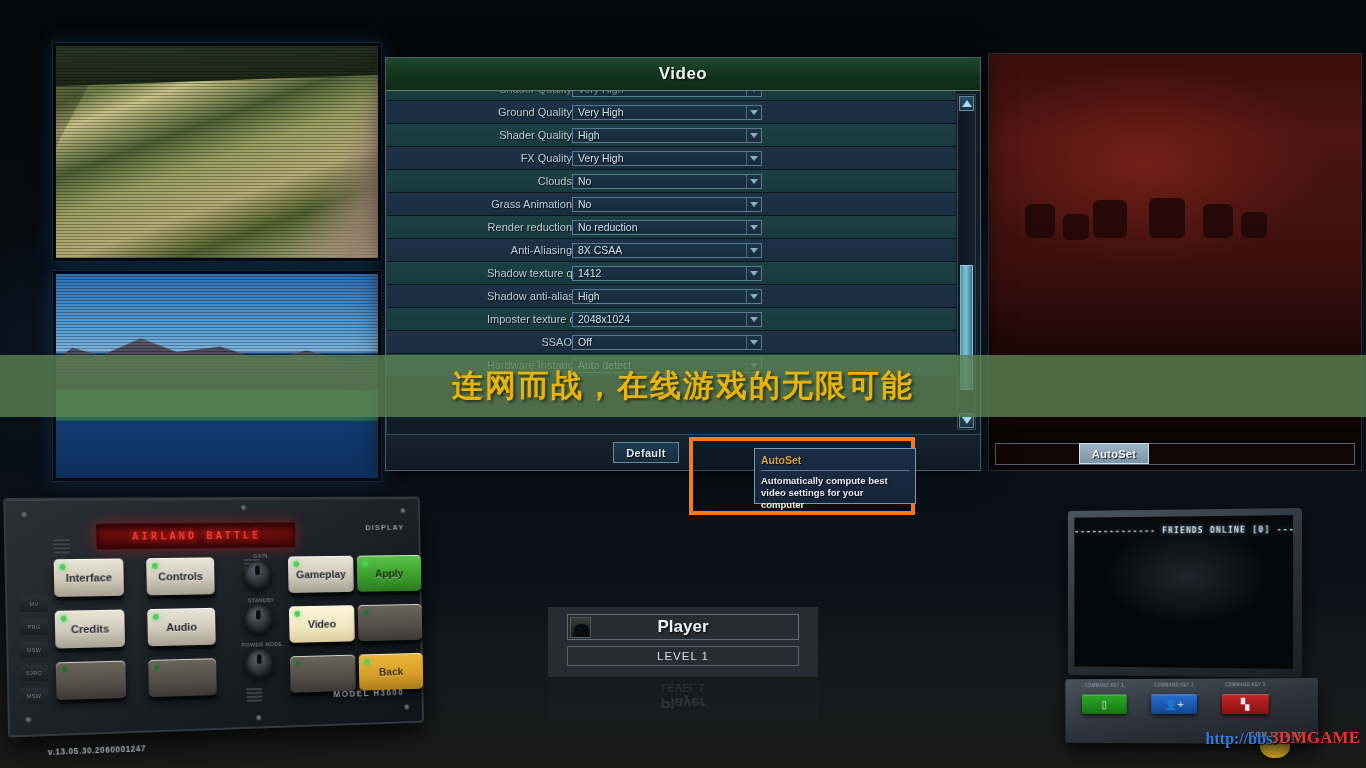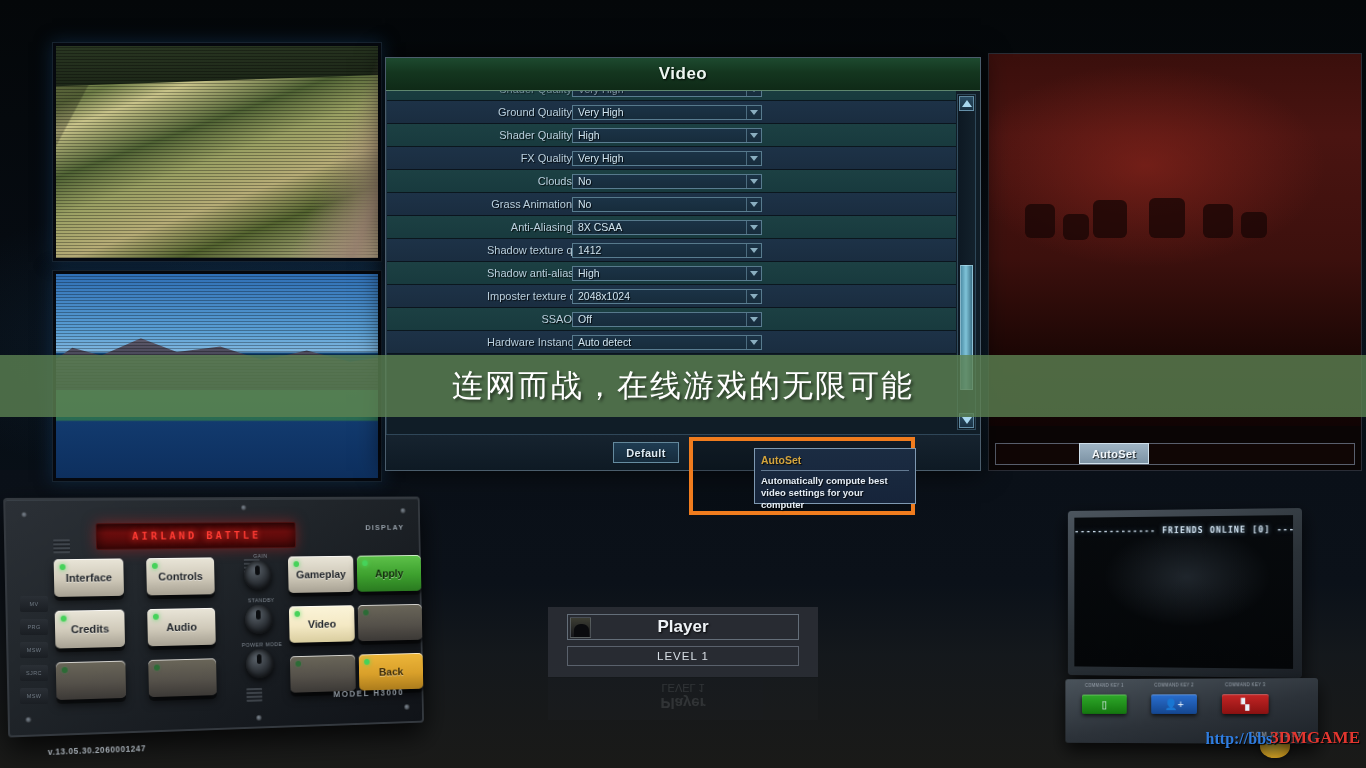--- a/index.html
+++ b/index.html
@@ -250,21 +250,21 @@
     text-shadow:1px 1px 1px rgba(0,0,0,.8); }
 
   
   .banner{
     position:absolute; left:0; right:0; top:355px; height:62px;
     background:rgba(92,130,83,.80);
     display:flex; align-items:center; justify-content:center;
     z-index:60;
   }
   .banner span{
-    color:#ffffff; font-size:31px; font-weight:normal; letter-spacing:2px;
+    color:#eab308; font-size:31px; font-weight:bold; letter-spacing:2px;
     font-family:"DejaVu Sans","Liberation Sans",sans-serif;
     text-shadow:2px 2px 3px rgba(0,0,0,.55);
   }
 
   
   .player-card{
     position:absolute; left:548px; top:607px; width:270px; height:70px;
     background:rgba(42,46,52,.92);
     z-index:40;
   }
@@ -625,20 +625,29 @@
         <div class="srow">
           <span class="lbl">Grass Animation</span>
           <span class="ctl">
             <span class="val">No</span>
             <span class="arrow">
               <i></i>
             </span>
           </span>
         </div>
         <div class="srow">
+          <span class="lbl">Render reduction</span>
+          <span class="ctl">
+            <span class="val">No reduction</span>
+            <span class="arrow">
+              <i></i>
+            </span>
+          </span>
+        </div>
+        <div class="srow">
           <span class="lbl">Anti-Aliasing</span>
           <span class="ctl">
             <span class="val">8X CSAA</span>
             <span class="arrow">
               <i></i>
             </span>
           </span>
         </div>
         <div class="srow">
           <span class="lbl">Shadow texture quality</span>

